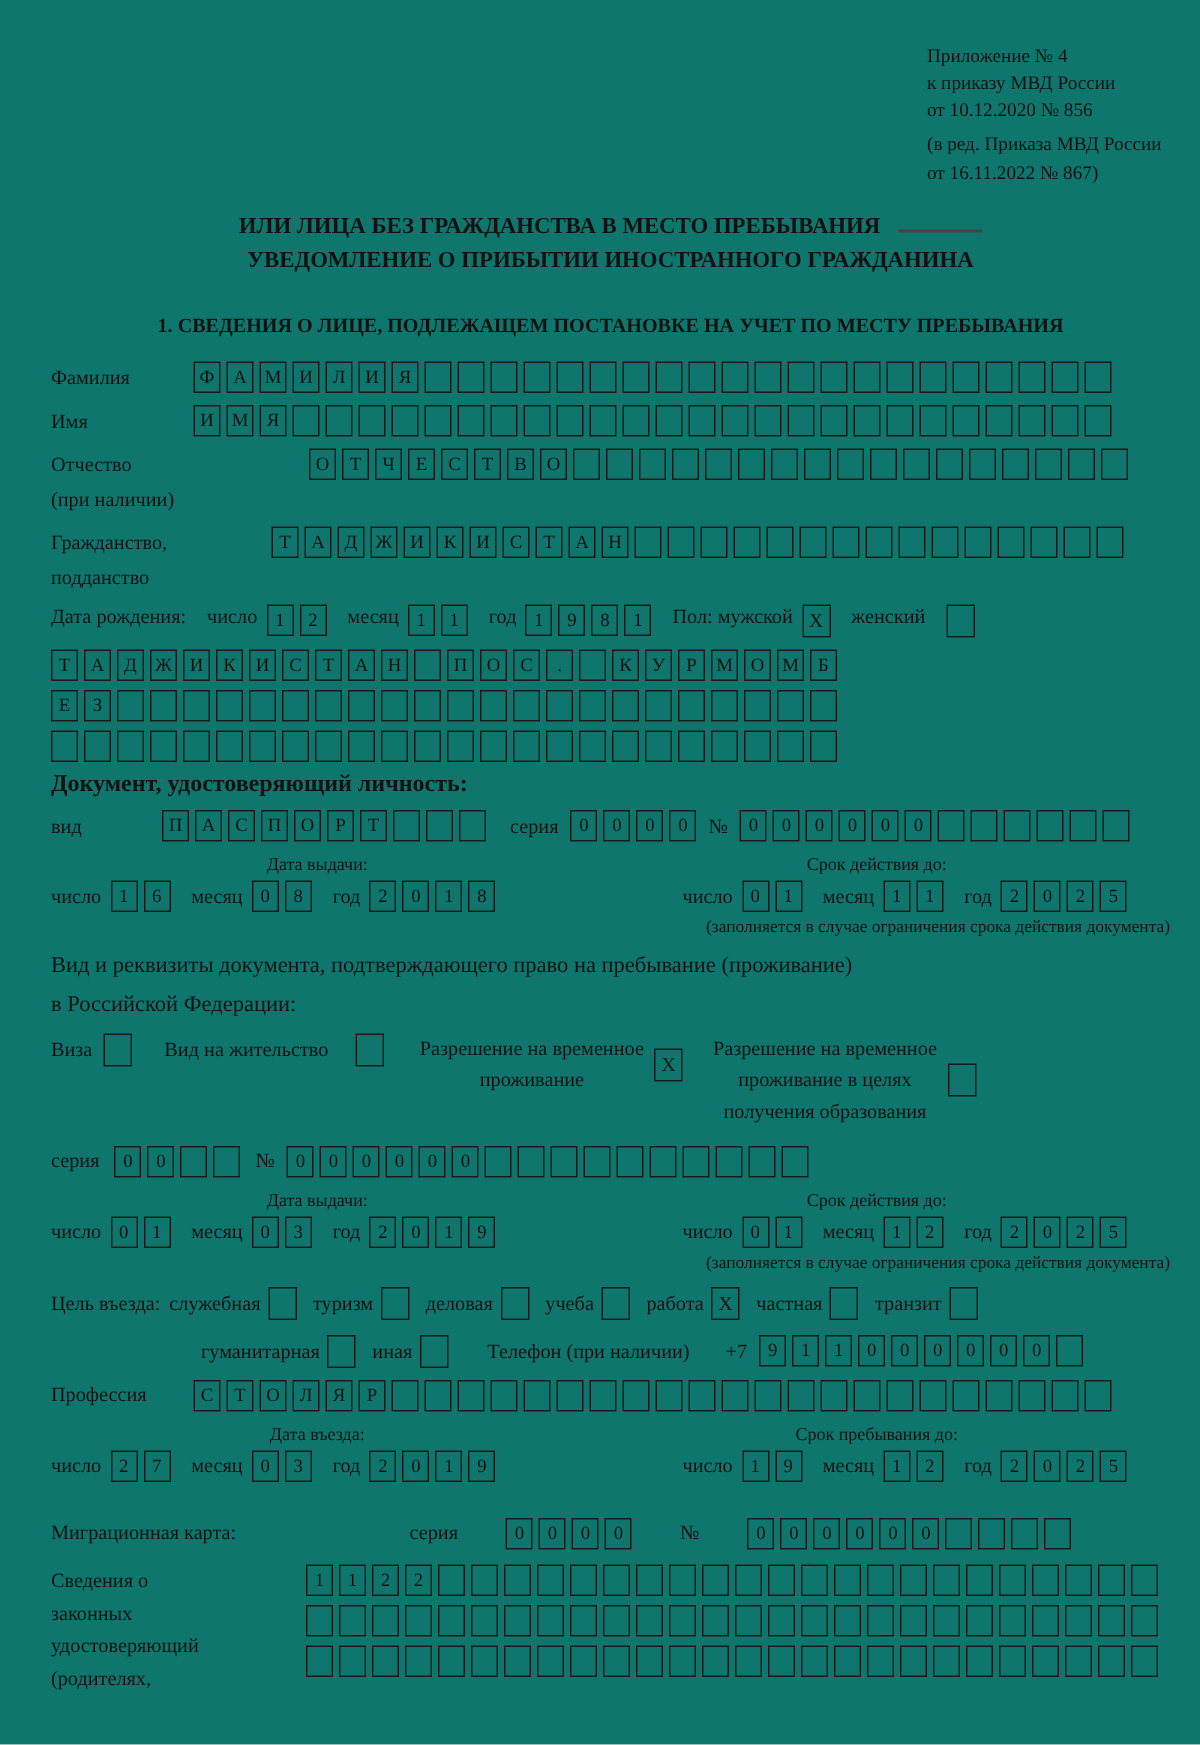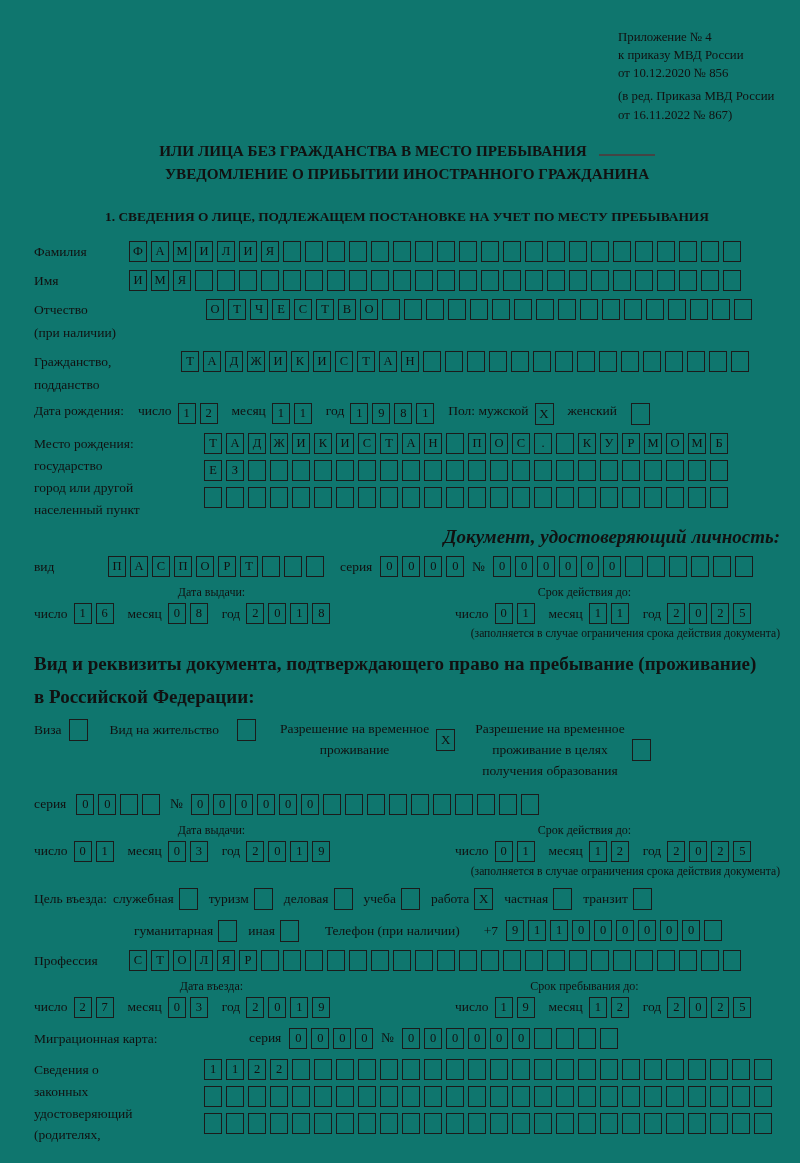--- a/index.html
+++ b/index.html
@@ -18,31 +18,31 @@
   .frow{display:flex;align-items:flex-start;margin-bottom:6px;font-size:13.5px;}
   .lbl{flex:none;line-height:1.7;}
   .w74{width:74px;}.w95{width:95px;}.w147{width:147px;}.w170{width:170px;}.w172{width:172px;}.w215{width:215px;}
   .cells{display:flex;flex:none;}
   .cellcol{display:flex;flex-direction:column;gap:6px;}
   .cell{box-sizing:border-box;width:18px;height:21px;border:1.6px solid #1b1b1b;margin-right:4px;
         display:flex;align-items:center;justify-content:center;font-size:12.5px;flex:none;}
   .cbox{box-sizing:border-box;width:19px;height:22px;border:1.6px solid #1b1b1b;
         display:inline-flex;align-items:center;justify-content:center;font-size:13px;flex:none;}
   .mllabel{line-height:1.62;}
-  .doc-heading{text-align:right;font-weight:700;font-size:19px;margin:6px 0 8px;font-style:italic;}
+  .doc-heading{text-align:left;font-weight:700;font-size:16px;margin:6px 0 8px;}
   .dates-heads{display:flex;font-size:12px;margin-top:8px;}
   .dh-left{width:355px;text-align:center;}
   .dh-right{flex:1;text-align:center;}
   .drow{display:flex;align-items:center;margin-top:3px;font-size:13.5px;}
   .dleft{width:355px;display:flex;align-items:center;}
   .dright{display:flex;align-items:center;margin-left:66px;}
   .dlbl{margin-right:6px;}
   .dgap{margin-right:10px;}
   .note-right{font-size:11.6px;text-align:right;margin-top:3px;}
-  .intro{font-size:19px;line-height:1.7;margin-top:8px;font-weight:bold;}
+  .intro{font-size:15px;line-height:1.7;margin-top:8px;}
   .opts{display:flex;align-items:flex-start;margin-top:6px;font-size:13.5px;}
   .opt{display:flex;align-items:center;}
   .opt .cbox{margin-left:7px;}
   .opt-ml{text-align:center;line-height:1.55;}
   .prow{display:flex;align-items:center;font-size:13.5px;margin-top:10px;white-space:nowrap;}
   .pair{display:flex;align-items:center;margin-left:11px;}
   .pair .cbox{margin-left:5px;}
   .mt12{margin-top:12px;}
 </style>
 </head>
@@ -222,26 +222,20 @@
         <span class="cell">8</span>
         <span class="cell">1</span>
       </span>
     <span>Пол: мужской</span>
     <span class="cbox" style="margin-left:6px;">X</span>
     <span style="margin-left:14px;">женский</span>
     <span class="cbox" style="margin-left:14px;"></span>
   </div>
 
   <div class="frow" style="margin-top:8px;">
-    <span class="lbl w170 mllabel">
-      <span>Место рождения:</span><br>
-      <span>государство</span><br>
-      <span>город или другой</span><br>
-      <span>населенный пункт</span>
-    </span>
     <span class="cellcol">
       <span class="cells">
           <span class="cell">Т</span>
           <span class="cell">А</span>
           <span class="cell">Д</span>
           <span class="cell">Ж</span>
           <span class="cell">И</span>
           <span class="cell">К</span>
           <span class="cell">И</span>
           <span class="cell">С</span>
@@ -638,21 +632,21 @@
       <span class="dlbl">год</span>
       <span class="cells">
           <span class="cell">2</span>
           <span class="cell">0</span>
           <span class="cell">2</span>
           <span class="cell">5</span>
         </span>
     </span>
   </div>
 
-  <div class="frow" style="margin-top:10px;align-items:center;">
+  <div class="frow" style="margin-top:24px;align-items:center;gap:24px;">
     <span class="lbl w215" style="line-height:1.3;">Миграционная карта:</span>
     <span style="margin-right:8px;">серия</span>
     <span class="cells">
         <span class="cell">0</span>
         <span class="cell">0</span>
         <span class="cell">0</span>
         <span class="cell">0</span>
       </span>
     <span style="margin:0 8px 0 4px;">№</span>
     <span class="cells">

